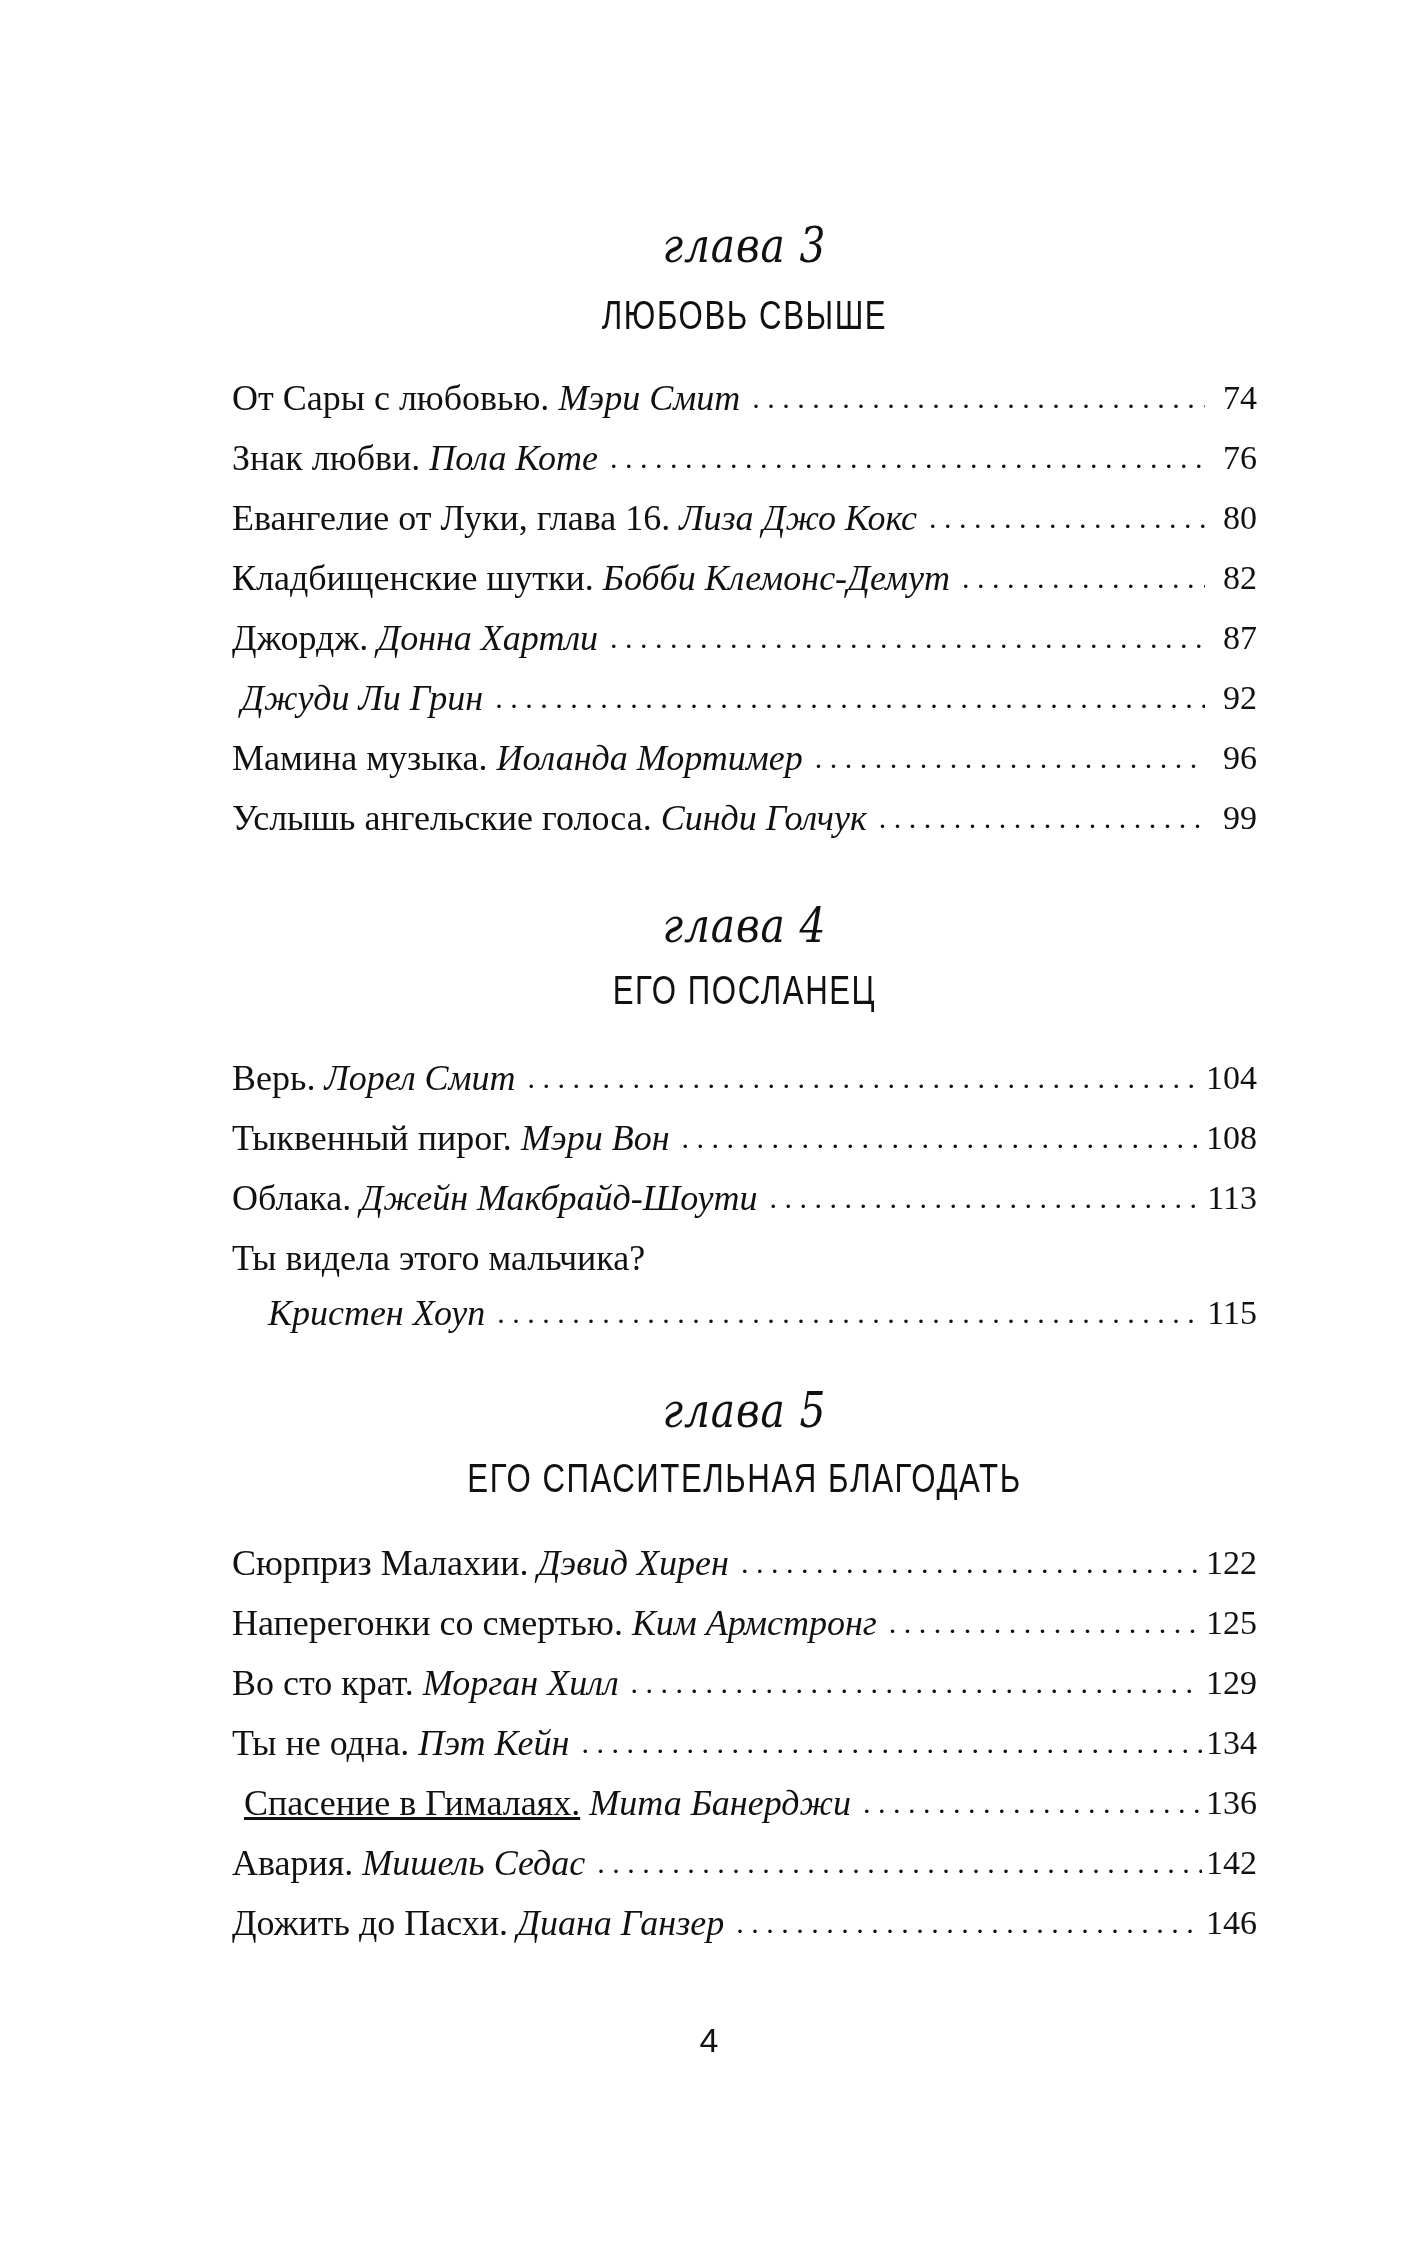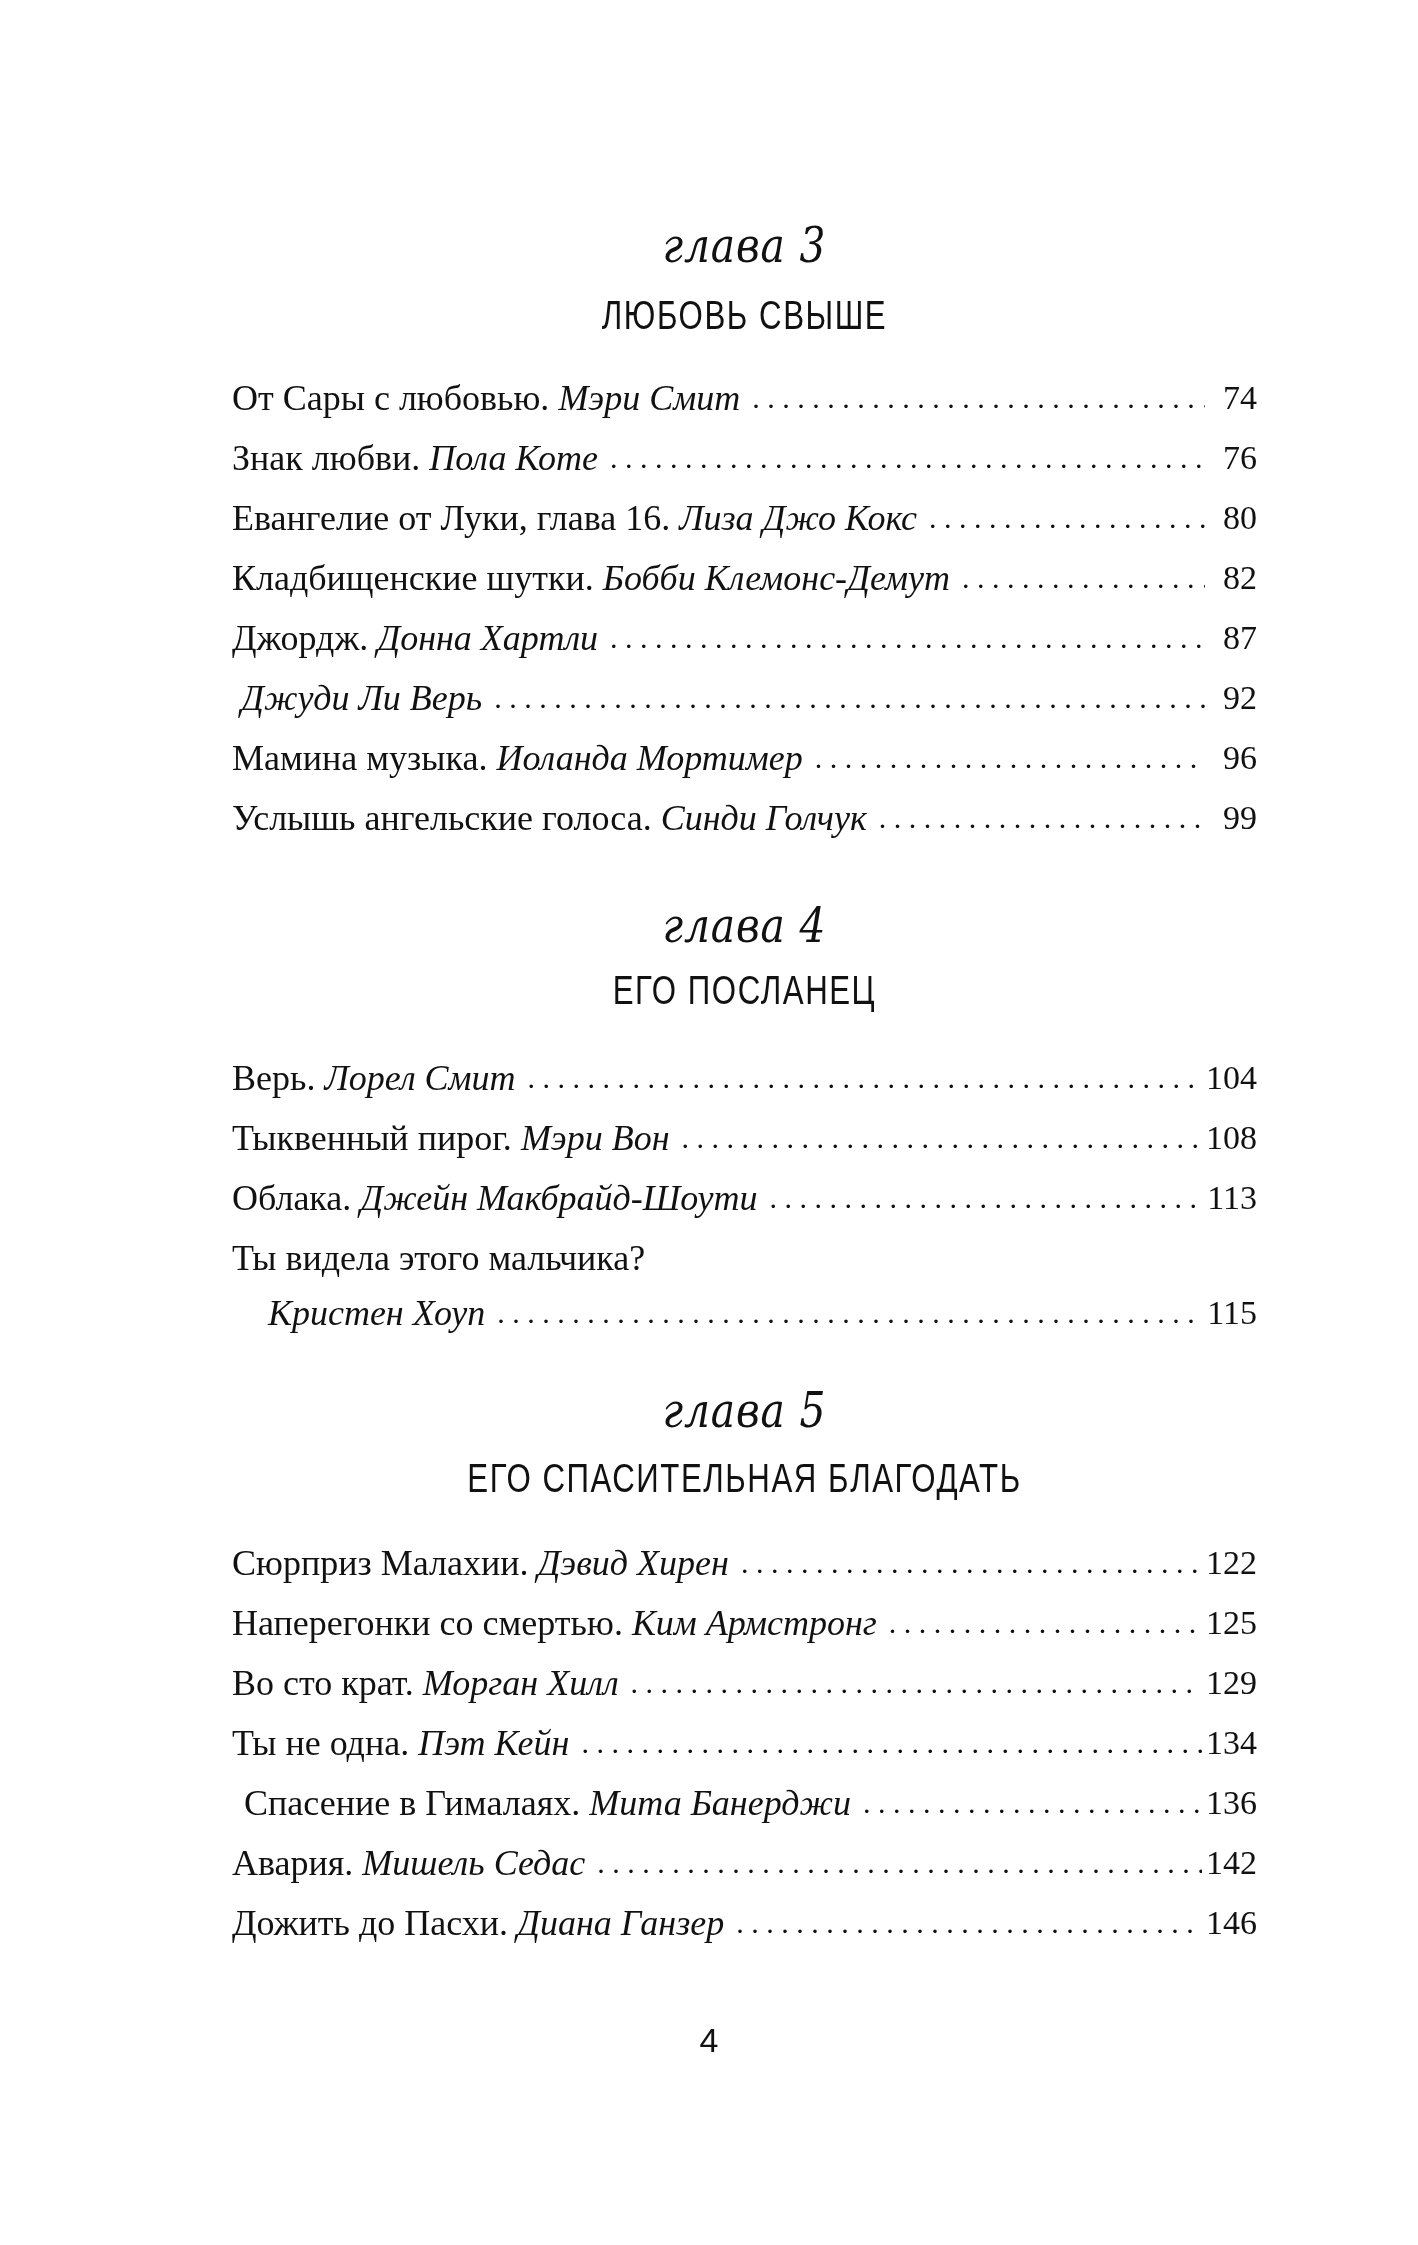--- a/index.html
+++ b/index.html
@@ -34,21 +34,21 @@
     }
     .entry .leader::before {
       content: ". . . . . . . . . . . . . . . . . . . . . . . . . . . . . . . . . . . . . . . . . . . . . . . . . . . . . . . . . . . . . . . . . . . . . . . . .";
       letter-spacing: 0px;
     }
     .entry .pg {
       flex: 0 0 auto; text-align: right; min-width: 48px;
       font-family: Liberation Serif, serif; font-size: 34px;
     }
     .entry.cont { padding-left: 36px; width: 989px; }
-    .entry.indent1 .title { padding-left: 12px; }
+    .entry.indent1 .title { padding-left: 12px; text-decoration: underline; }
     .folio {
       position: absolute; left: 0; width: 1418px; top: 2015px; text-align: center;
       font-family: "Liberation Sans", sans-serif; font-size: 34px; line-height: 50px;
     }
   </style>
 </head>
 <body>
 
 <div class="page">
 
@@ -79,21 +79,21 @@
     <span class="leader"></span>
     <span class="pg">82</span>
   </div>
   <div class="entry" style="top:613px">
     <span class="title">Джордж.</span>
     <span class="author">Донна Хартли</span>
     <span class="leader"></span>
     <span class="pg">87</span>
   </div>
   <div class="entry" style="top:673px">
-    <span class="author">Джуди Ли Верь</span>
+    <span class="author">Джуди Ли Грин</span>
     <span class="leader"></span>
     <span class="pg">92</span>
   </div>
   <div class="entry" style="top:733px">
     <span class="title">Мамина музыка.</span>
     <span class="author">Иоланда Мортимер</span>
     <span class="leader"></span>
     <span class="pg">96</span>
   </div>
   <div class="entry" style="top:793px">

